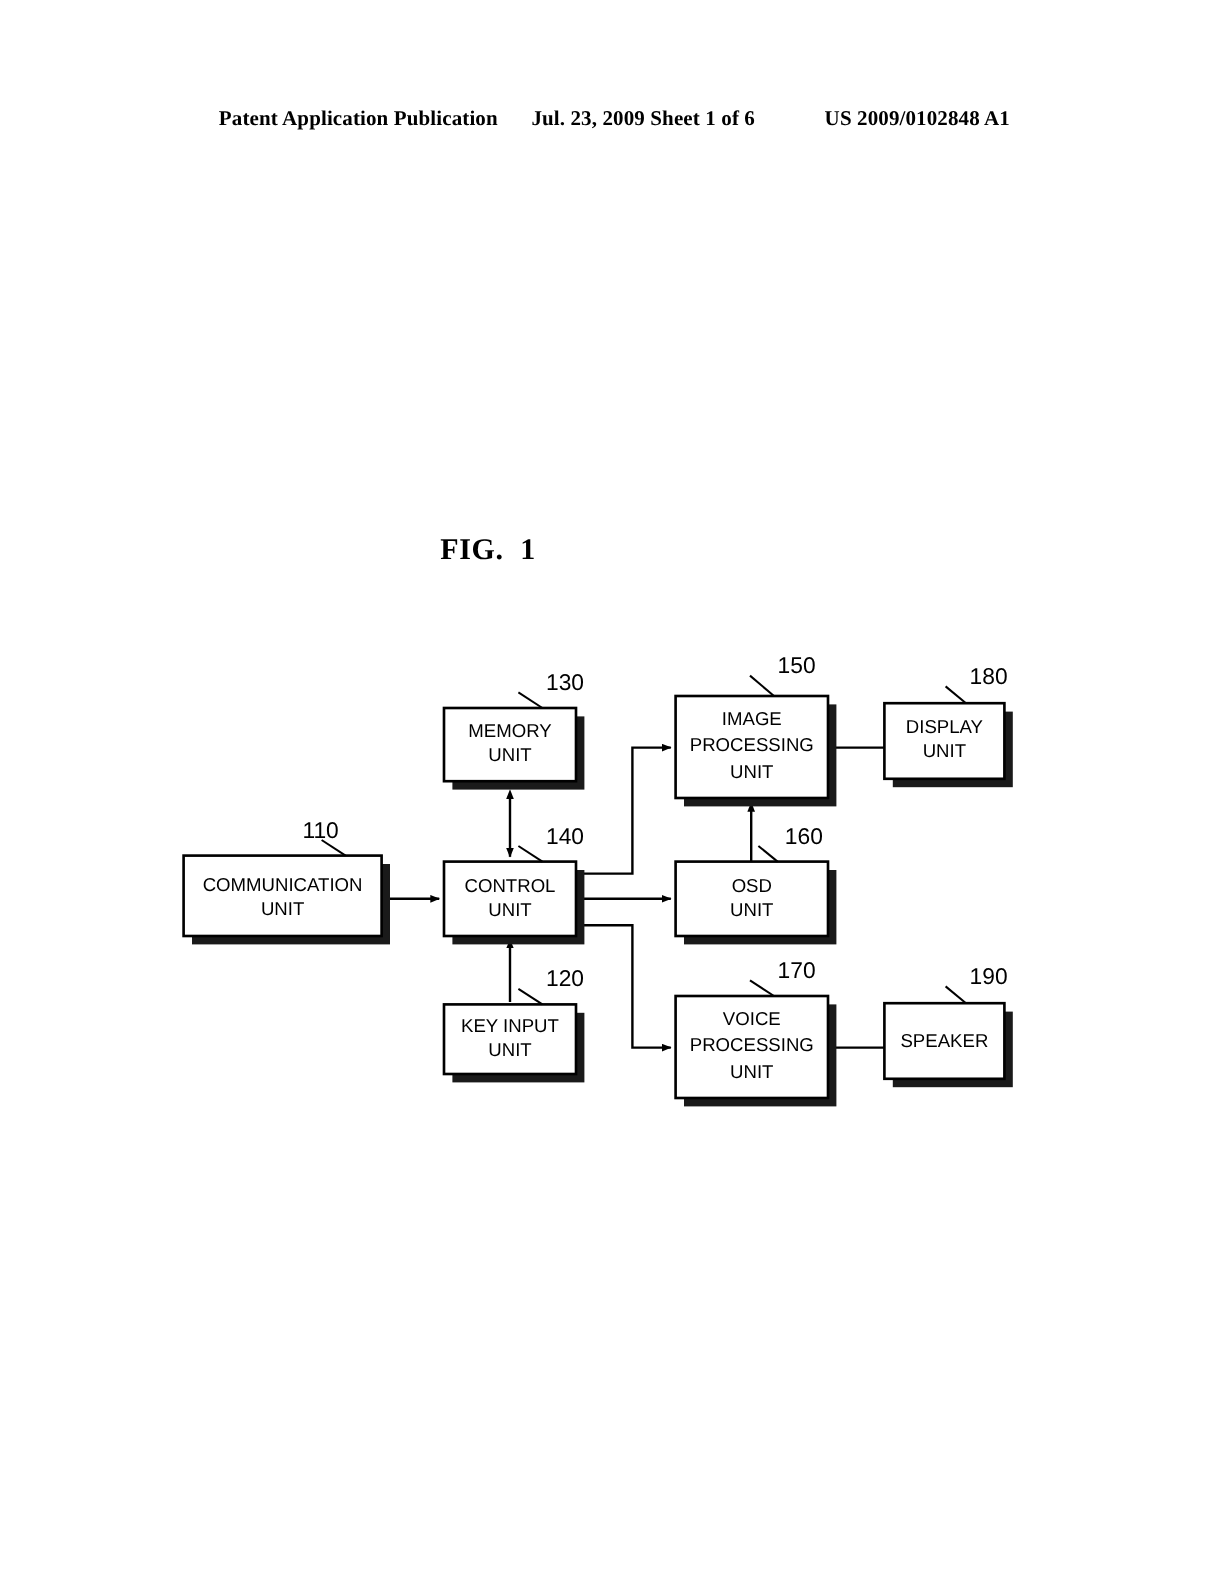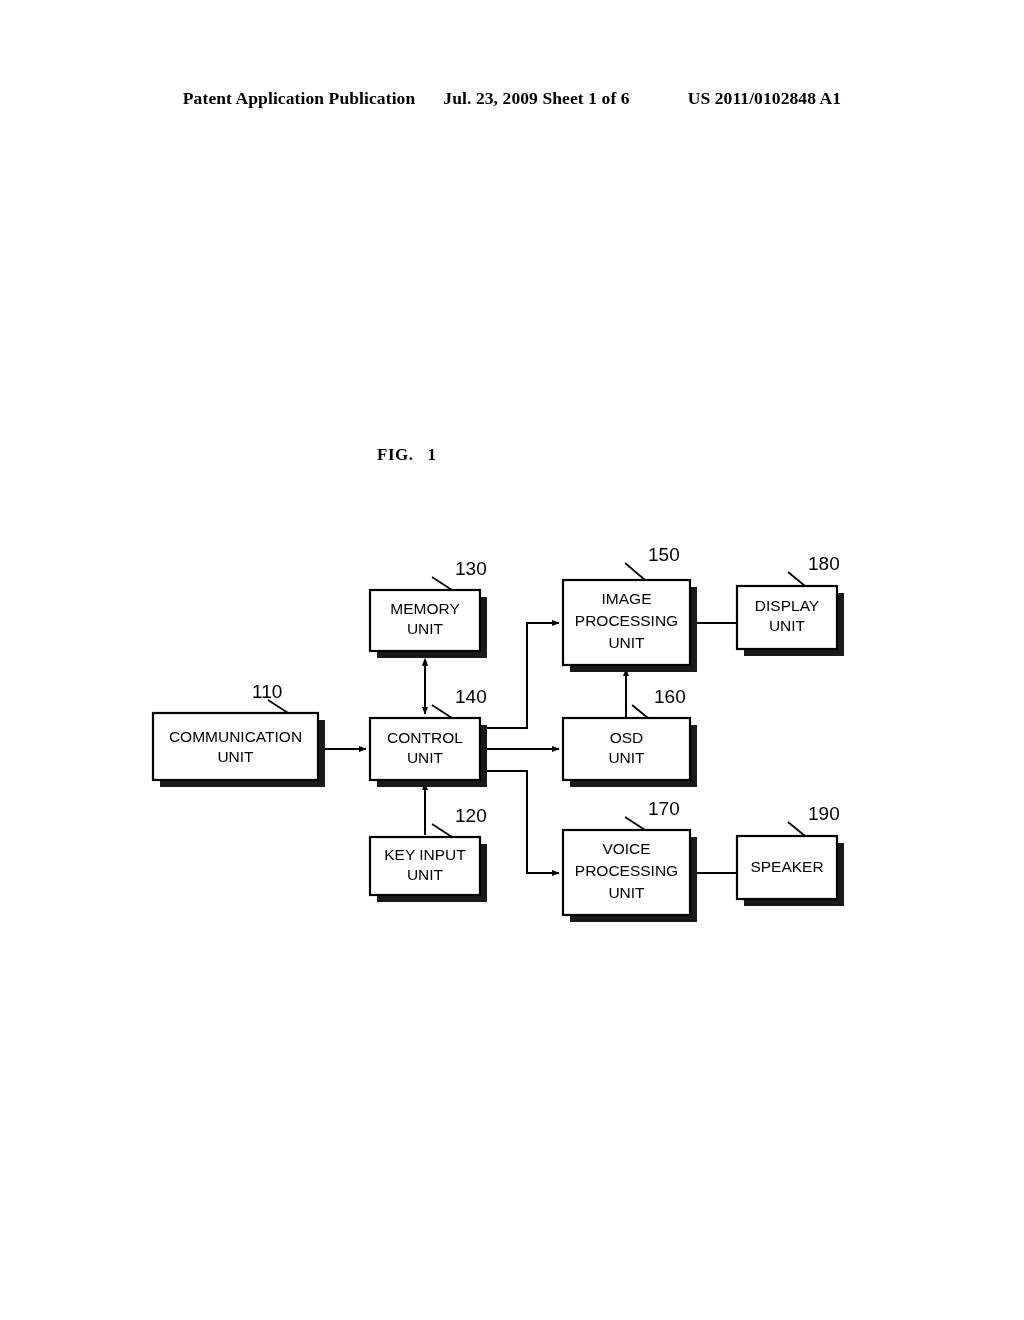--- a/index.html
+++ b/index.html
@@ -38,21 +38,21 @@
   .pub-header .seg-mid  { margin-right: 58px; }
   .pub-header .seg-right { }
   .fig-title {
     position: absolute;
     top: 445px;
     left: 0;
     width: 814px;
     text-align: center;
     font-family: "Liberation Serif", serif;
     font-weight: bold;
-    font-size: 17px;
+    font-size: 25px;
     letter-spacing: 1px;
   }
   .fig-title .fig-word { letter-spacing: 0.5px; }
   .fig-title .fig-num { margin-left: 14px; }
   .diagram-wrap {
     position: absolute;
     left: 0;
     top: 530px;
     width: 1024px;
     height: 420px;
@@ -93,21 +93,21 @@
   }
 </style>
 </head>
 <body>
 
 <div class="page">
 
   <div class="pub-header">
     <span class="seg-left">Patent Application Publication</span>
     <span class="seg-mid">Jul. 23, 2009  Sheet 1 of 6</span>
-    <span class="seg-right">US 2011/0102848 A1</span>
+    <span class="seg-right">US 2009/0102848 A1</span>
   </div>
 
   <div class="fig-title">
     <span class="fig-word">FIG.</span><span class="fig-num">1</span>
   </div>
 
   <div class="diagram-wrap">
     <svg class="diagram" width="1024" height="420" viewBox="0 0 1024 420" xmlns="http://www.w3.org/2000/svg">
       <defs>
         <marker id="arrowEnd" markerWidth="9" markerHeight="9" refX="7.4" refY="3.2" orient="auto" markerUnits="userSpaceOnUse">

